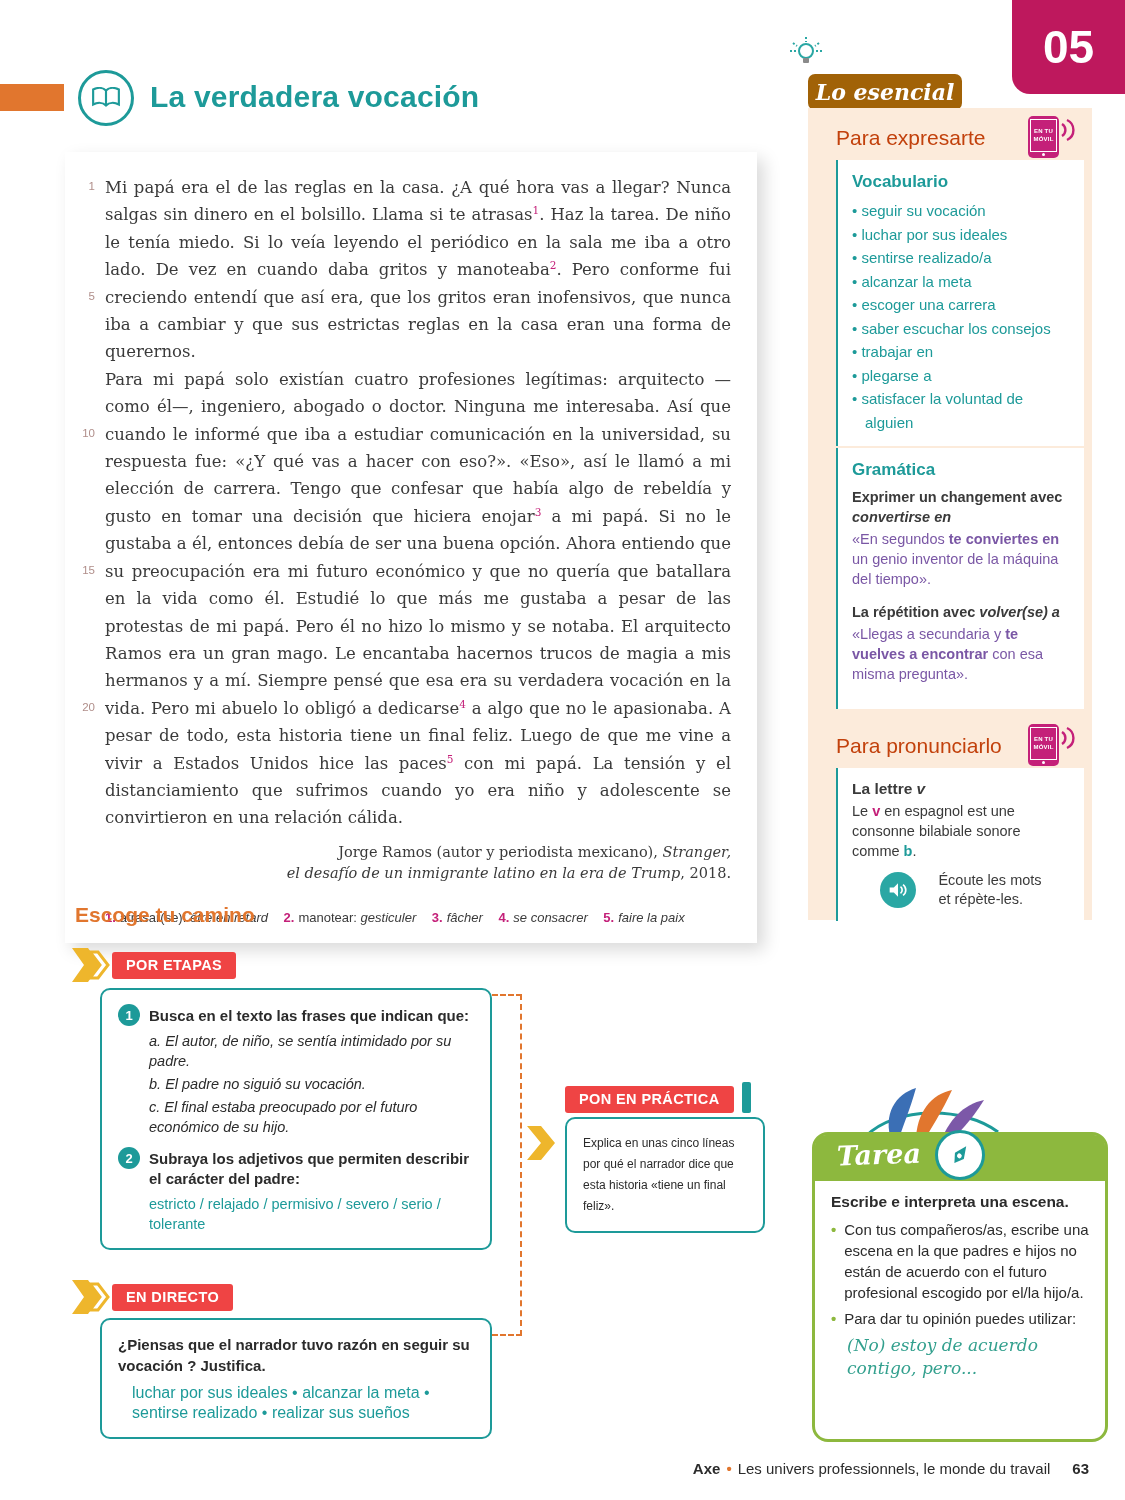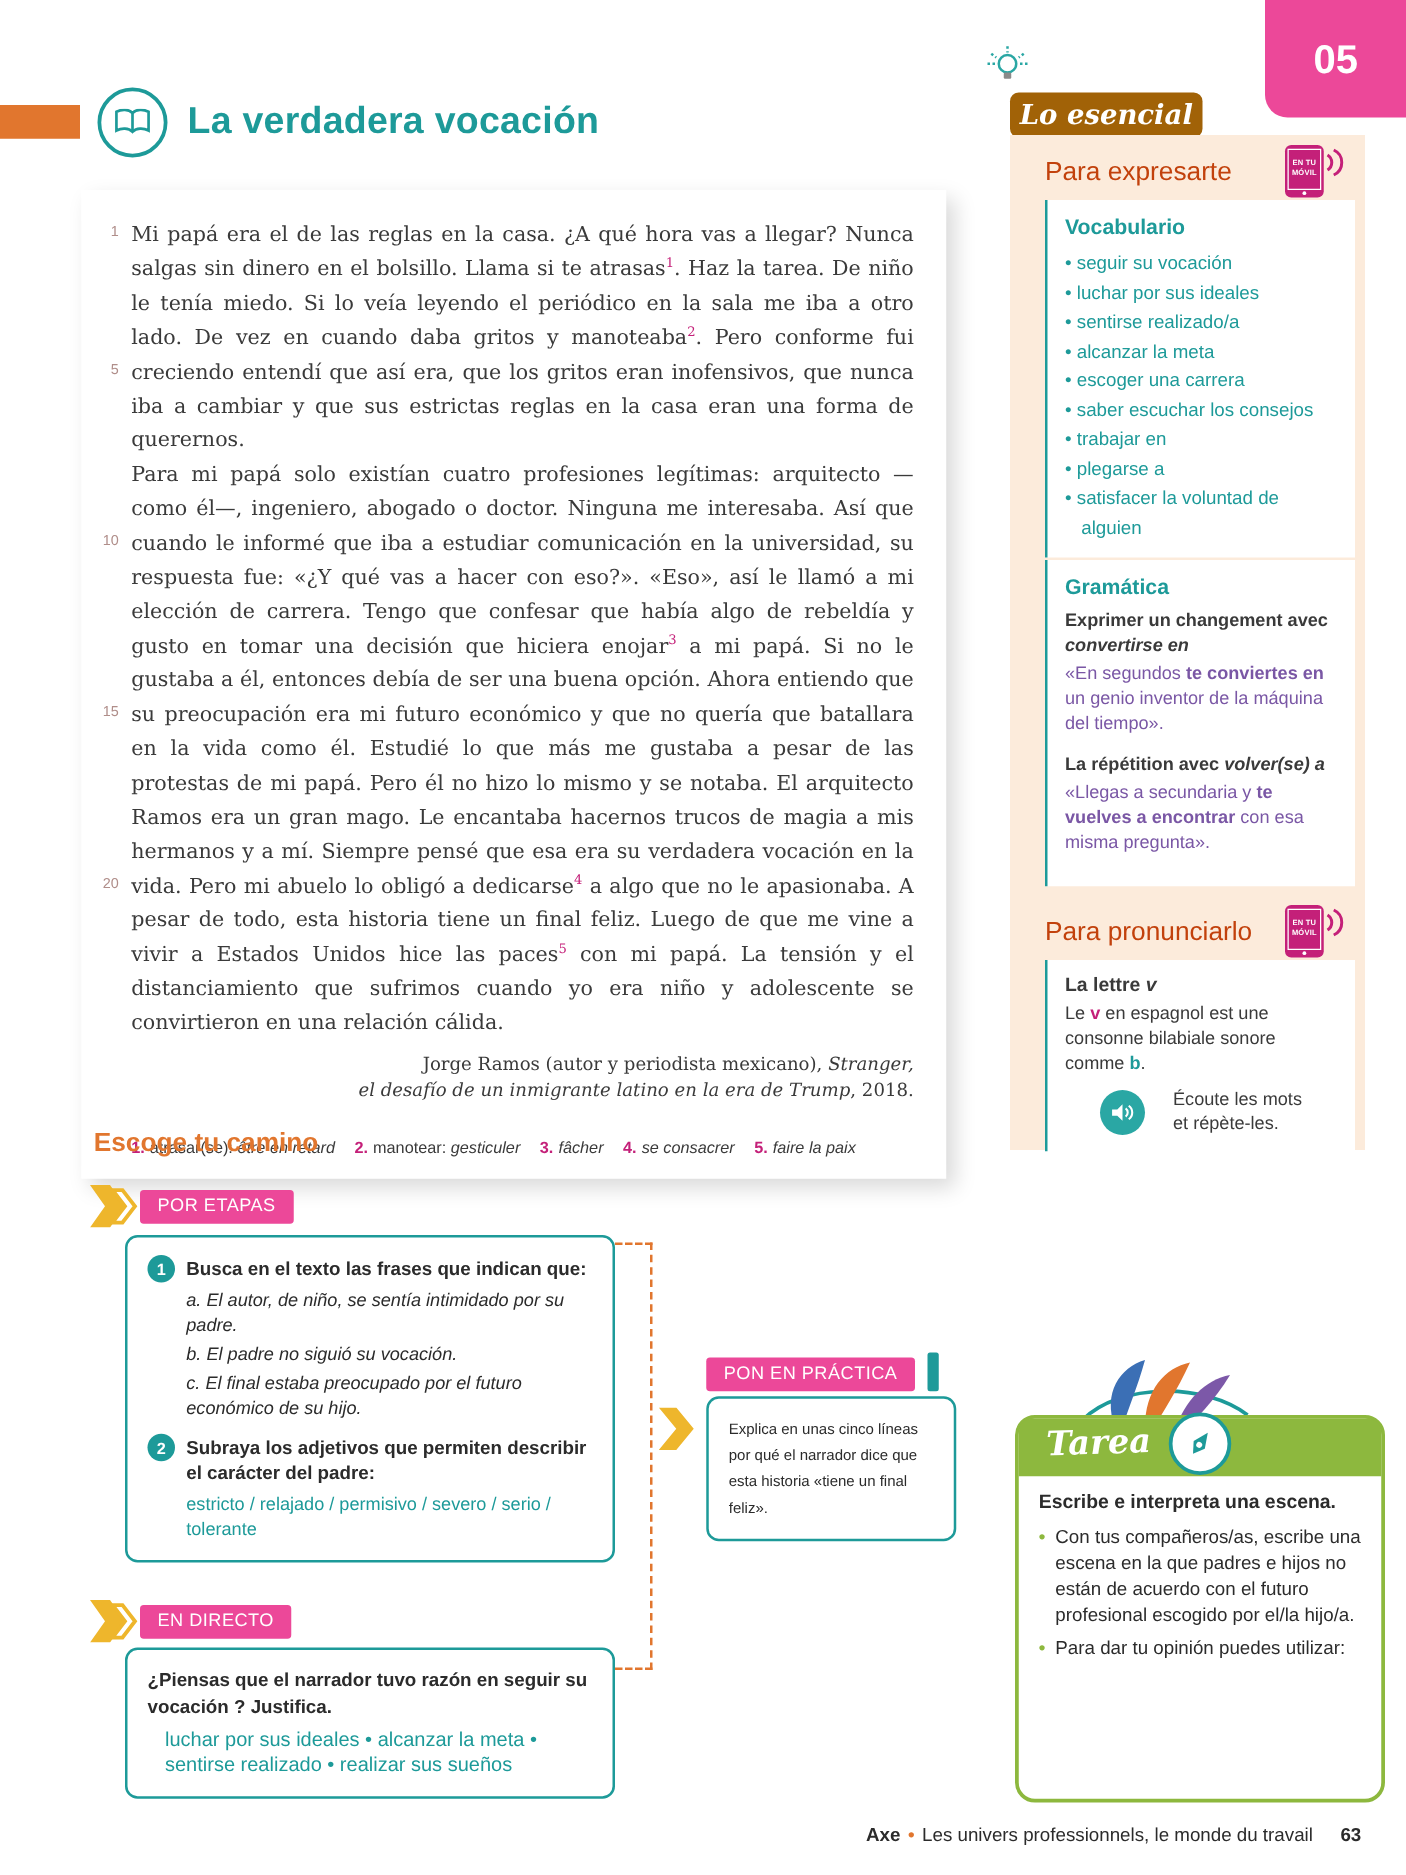--- a/index.html
+++ b/index.html
@@ -5,21 +5,21 @@
   * { margin:0; padding:0; box-sizing:border-box; }
   body { font-family:"Liberation Sans",sans-serif; background:#e8e8e8; }
   .page { position:relative; width:1125px; height:1500px; background:#ffffff; overflow:hidden; margin:0 auto; }
 
   
   .accent-bar { position:absolute; left:0; top:84px; width:64px; height:27px; background:#e1762e; }
   .book-circle { position:absolute; left:78px; top:70px; width:56px; height:56px; border-radius:50%; border:3px solid #1d9a99; background:#fff; display:flex; align-items:center; justify-content:center; }
   .page-title { position:absolute; left:150px; top:80px; font-size:30px; font-weight:bold; color:#1d9a99; letter-spacing:0.2px; }
   .esencial { position:absolute; left:808px; top:74px; width:154px; height:36px; background:#a16207; color:#fff; border-radius:7px; display:flex; align-items:center; justify-content:center; font-family:"DejaVu Serif",serif; font-style:italic; font-weight:bold; font-size:22px; }
   .bulb { position:absolute; left:786px; top:34px; }
-  .page-num { position:absolute; right:0; top:0; width:113px; height:94px; background:#ec4899; color:#fff; font-size:32px; font-weight:bold; display:flex; align-items:center; justify-content:center; border-radius:0 0 0 18px; }
+  .page-num { position:absolute; right:0; top:0; width:113px; height:94px; background:#be185d; color:#fff; font-size:46px; font-weight:bold; display:flex; align-items:center; justify-content:center; border-radius:0 0 0 18px; }
 
   
   .reading-card { position:absolute; left:65px; top:152px; width:692px; min-height:706px; background:#fff; box-shadow:7px 7px 16px rgba(0,0,0,0.15); padding:22px 26px 18px 40px; }
   .passage { font-family:"DejaVu Serif","Liberation Serif",serif; font-size:16.5px; line-height:27.4px; color:#3a3a3a; text-align:justify; }
   .passage p { margin:0; }
   .passage sup { color:#c42079; font-size:10.5px; line-height:0; }
   .ln { position:absolute; left:8px; width:22px; text-align:right; font-size:11.5px; color:#b08e8a; }
   .ln1{top:28px;} .ln2{top:138px;} .ln3{top:275px;} .ln4{top:412px;} .ln5{top:549px;}
   .attribution { text-align:right; font-family:"DejaVu Serif",serif; font-size:14.5px; color:#3a3a3a; margin-top:10px; line-height:21px; }
   .footnotes { margin-top:26px; font-size:13px; color:#3a3a3a; }
@@ -54,21 +54,21 @@
   
   .movil { position:absolute; display:flex; align-items:flex-start; }
   .m1 { left:220px; top:8px; } .m2 { left:220px; top:616px; }
   .movil-phone { width:31px; height:42px; background:#c42079; border-radius:5px; padding:3px 2px 2px 2px; display:flex; flex-direction:column; align-items:center; }
   .movil-screen { border:1px solid #fff; width:100%; flex:1; display:flex; flex-direction:column; align-items:center; justify-content:center; gap:1px; }
   .movil-txt { color:#fff; font-size:6px; font-weight:bold; line-height:7px; letter-spacing:0.2px; }
   .movil-dot { width:3px; height:3px; border-radius:50%; background:#fff; margin-top:1px; }
 
   
   .camino-title { position:absolute; left:75px; top:903px; font-size:21px; font-weight:bold; color:#e1762e; }
-  .sec-header { position:absolute; background:#ec4899; color:#fff; font-weight:normal; font-size:14.5px; letter-spacing:0.4px; padding:5px 14px 6px; border-radius:3px; }
+  .sec-header { position:absolute; background:#ef4444; color:#fff; font-weight:bold; font-size:14.5px; letter-spacing:0.4px; padding:5px 14px 6px; border-radius:3px; }
   .h-etapas { left:112px; top:952px; }
   .h-practica { left:565px; top:1086px; }
   .h-directo { left:112px; top:1284px; }
   .practica-accent { position:absolute; left:742px; top:1082px; width:9px; height:31px; background:#1d9a99; border-radius:2px; }
   .outline-card { position:absolute; background:#fff; border:2px solid #1d9a99; border-radius:10px; padding:14px 16px; }
   .etapas-card { left:100px; top:988px; width:392px; }
   .practica-card { left:565px; top:1117px; width:200px; font-size:12px; line-height:21px; color:#2b2b2b; }
   .directo-card { left:100px; top:1318px; width:392px; }
   .etapa-row { display:flex; gap:9px; margin-bottom:5px; }
   .num-circle { display:flex; width:22px; height:22px; border-radius:50%; background:#1d9a99; color:#fff; font-weight:bold; font-size:13px; align-items:center; justify-content:center; flex:none; }
@@ -301,20 +301,21 @@
     <div class="tarea-content">
       <div class="tarea-title">Escribe e interpreta una escena.</div>
       <div class="tarea-li">
         <span class="tarea-bullet">•</span>
         <span>Con tus compañeros/as, escribe una escena en la que padres e hijos no están de acuerdo con el futuro profesional escogido por el/la hijo/a.</span>
       </div>
       <div class="tarea-li">
         <span class="tarea-bullet">•</span>
         <span>Para dar tu opinión puedes utilizar:</span>
       </div>
+      <div class="script-line">(No) estoy de acuerdo contigo, pero...</div>
     </div>
   </div>
 
   <div class="footer">
     <span class="axe">Axe</span>
     <span class="dot">•</span>
     <span>Les univers professionnels, le monde du travail</span>
     <span class="pg">63</span>
   </div>
 

